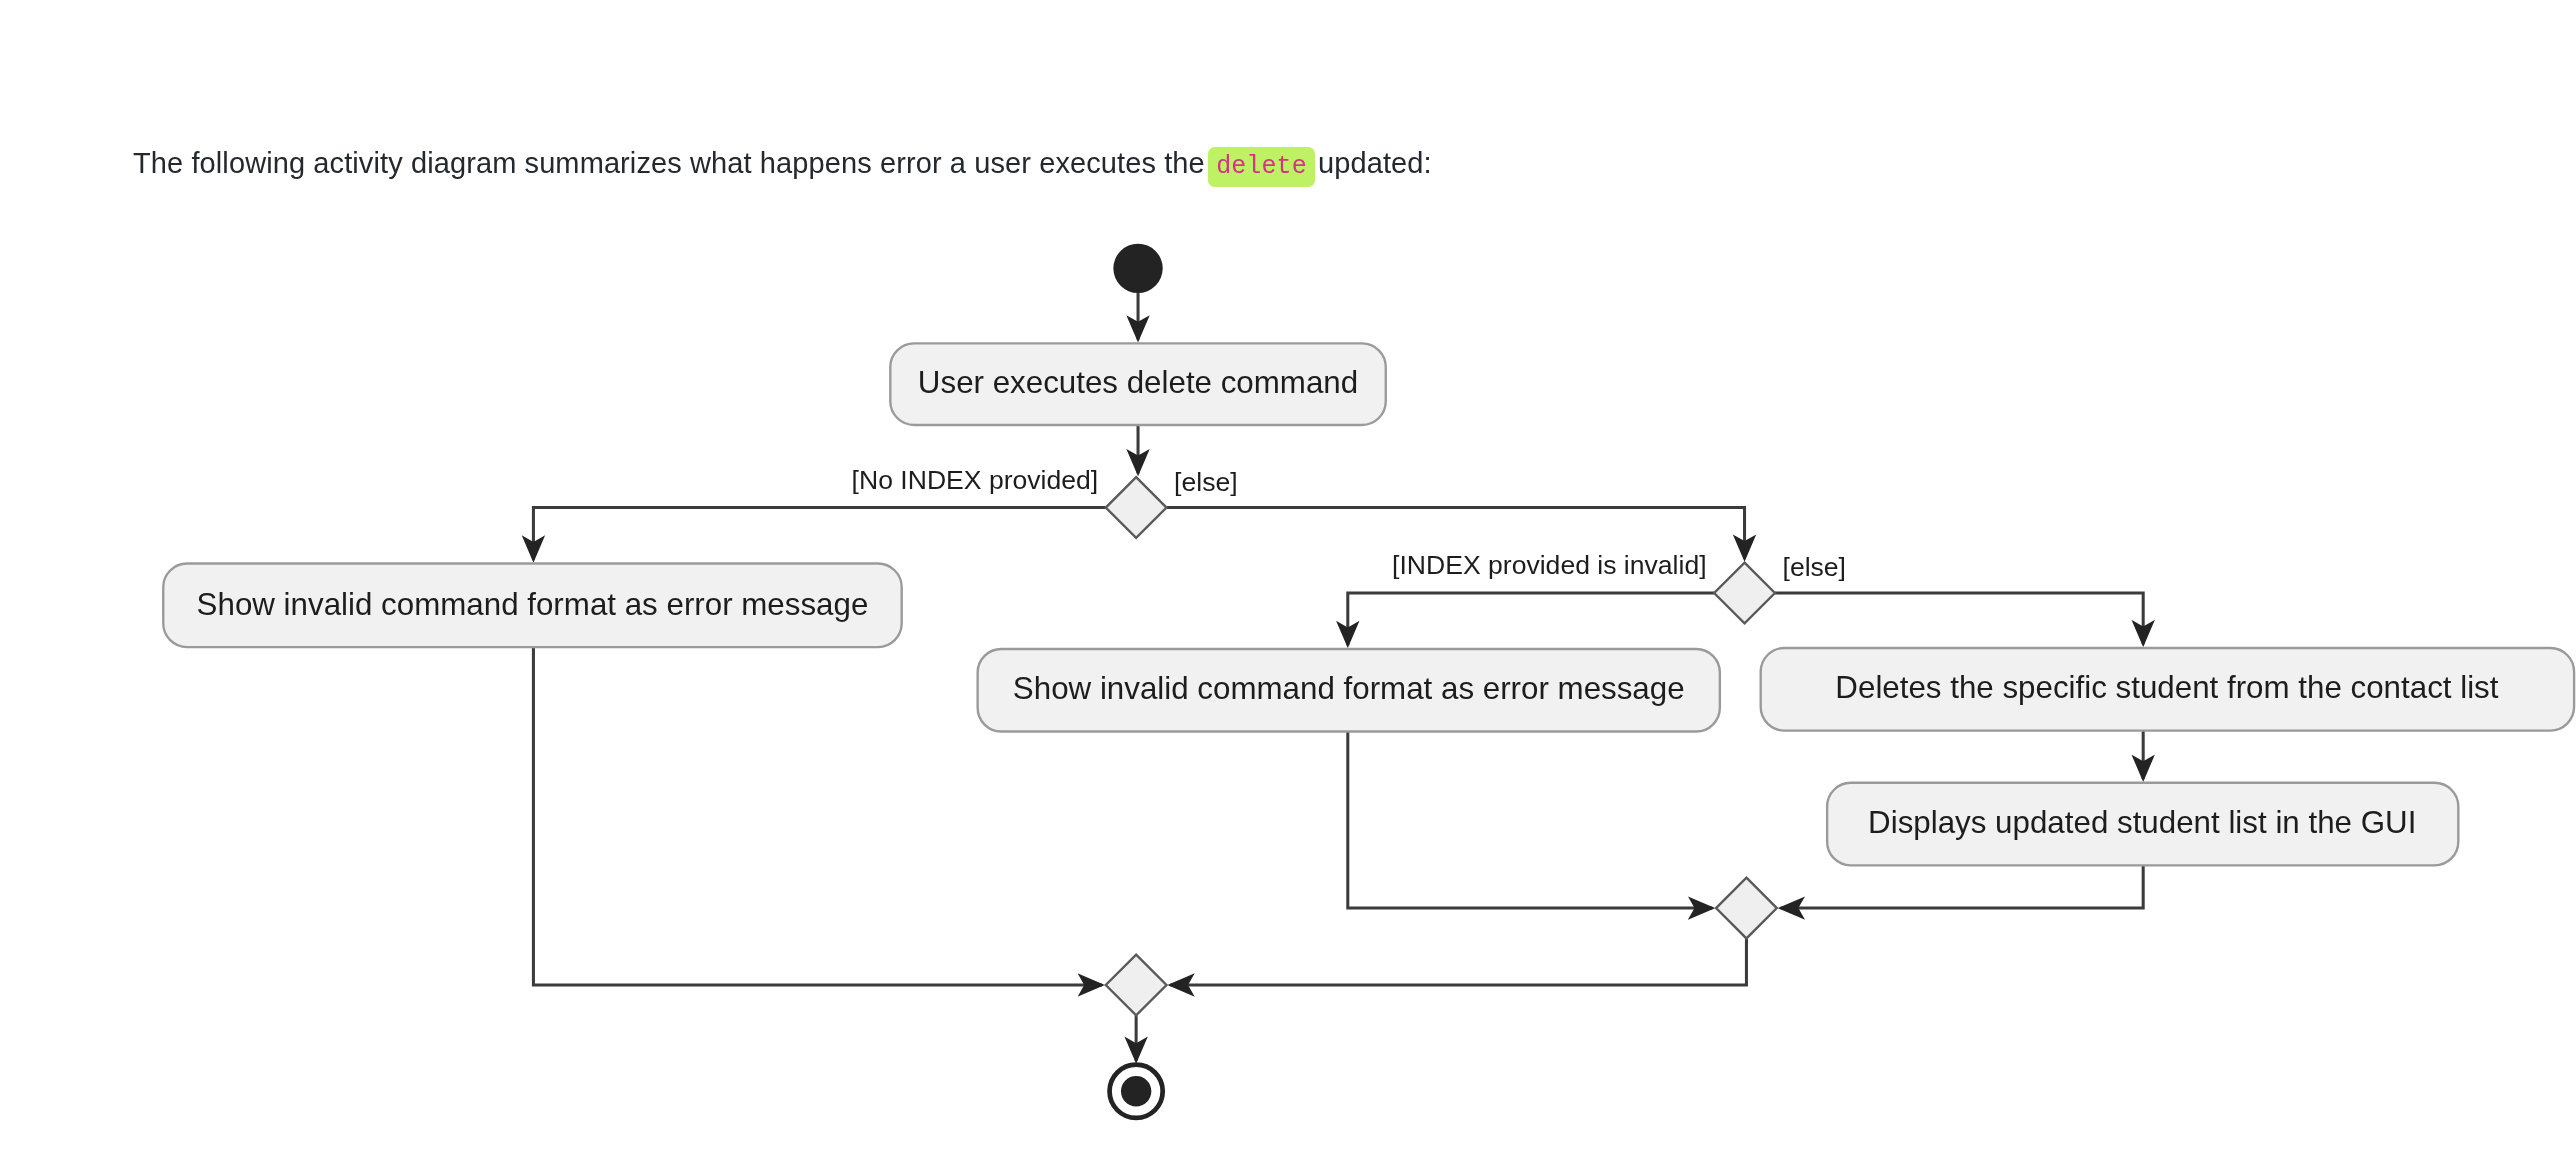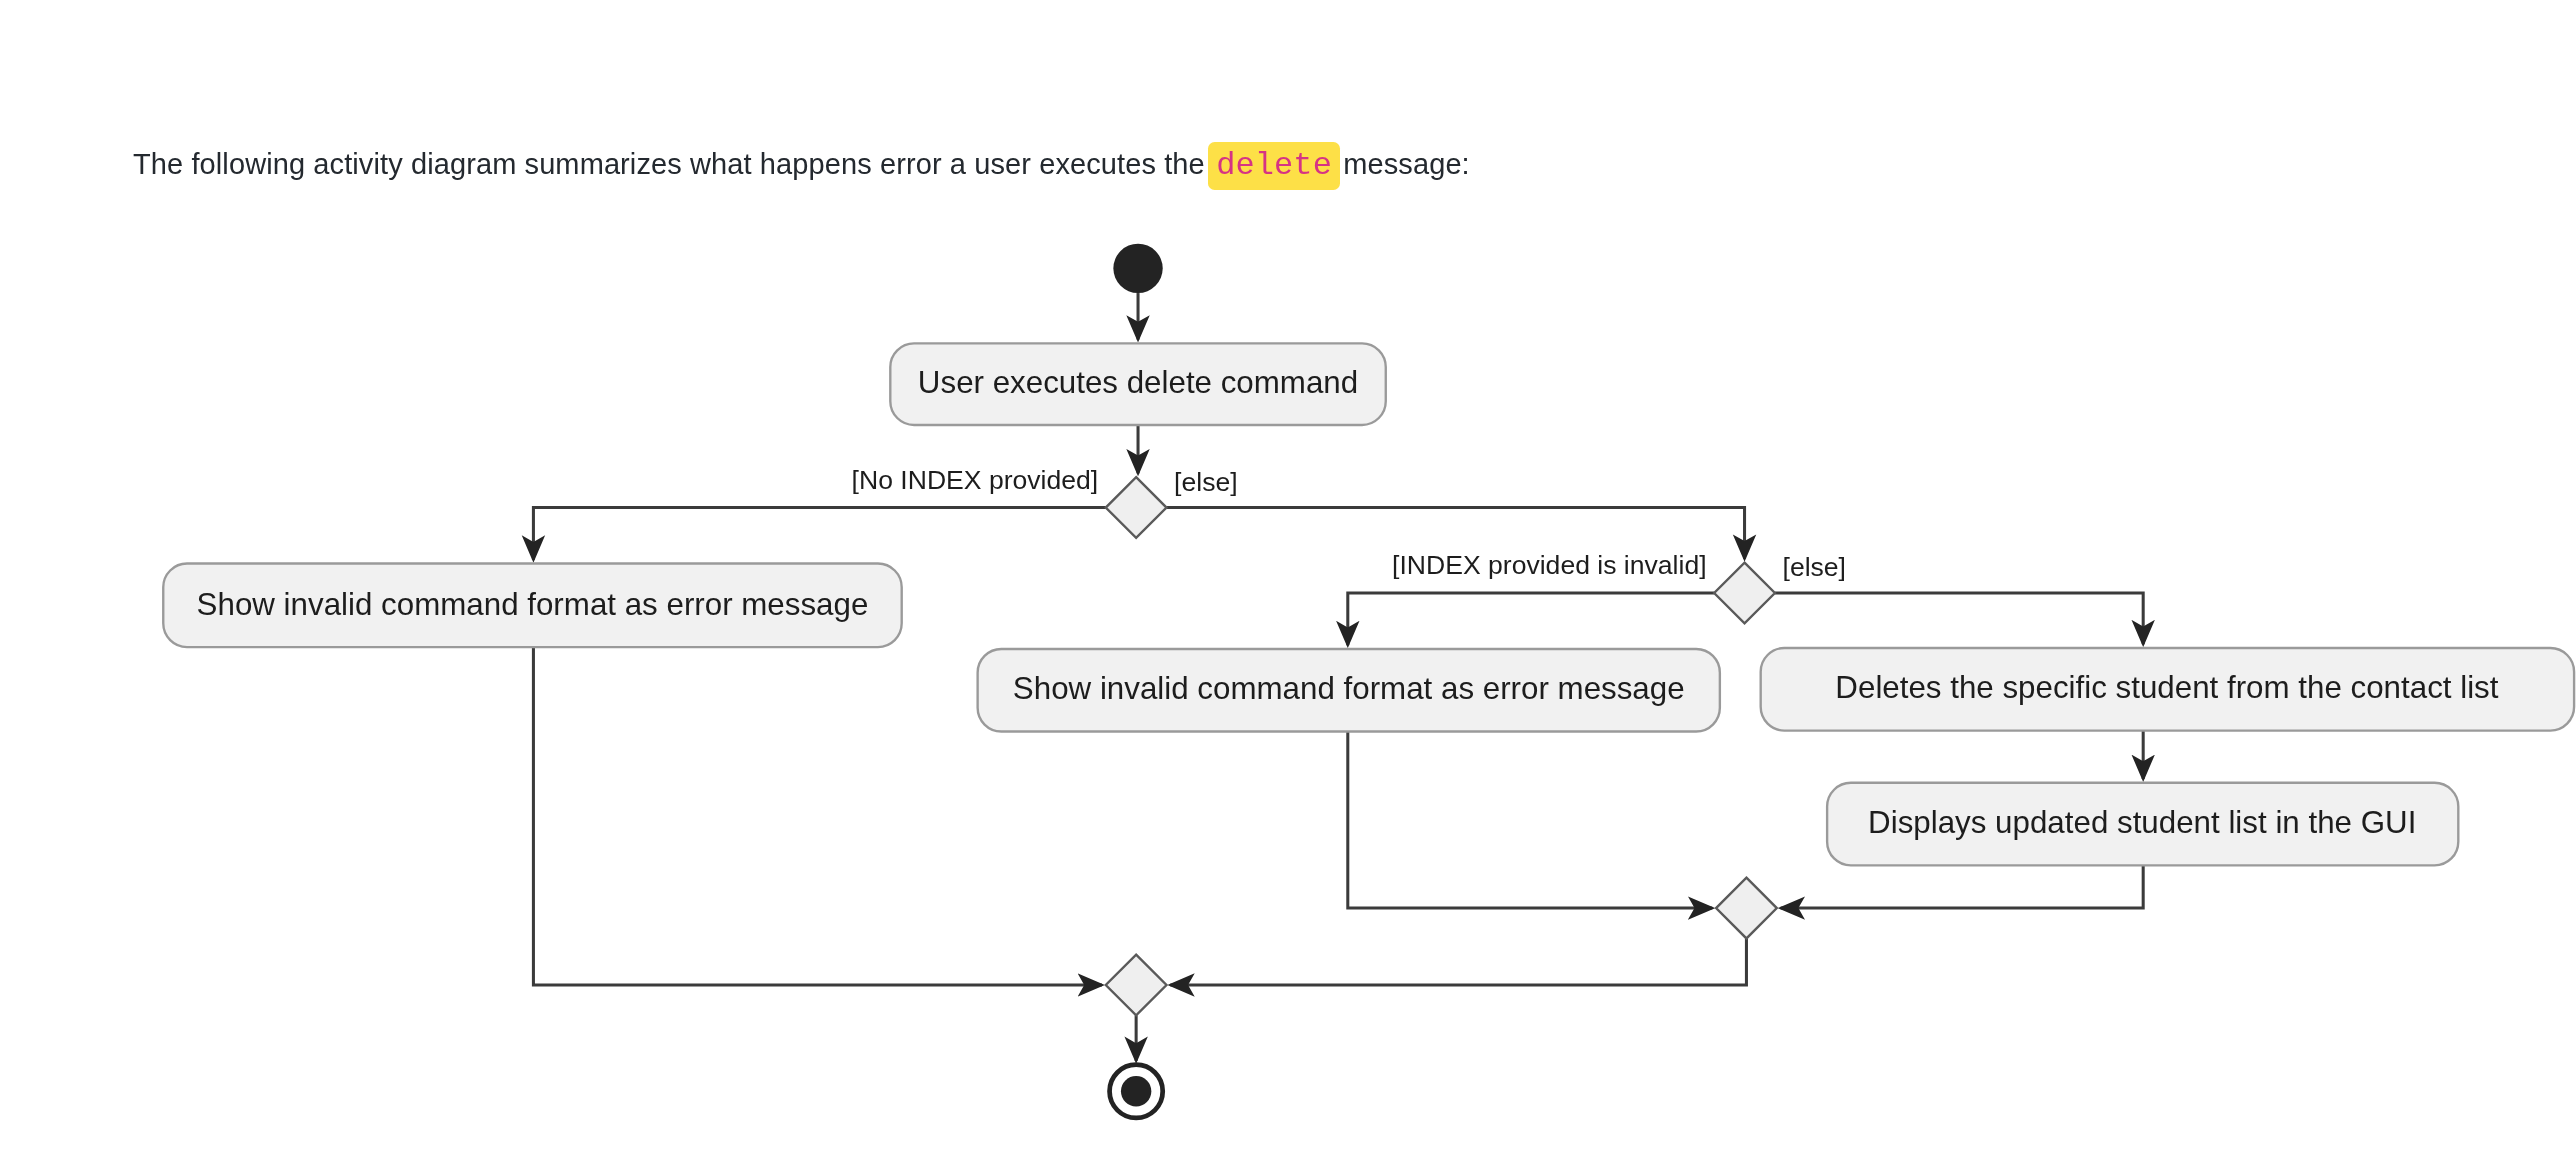--- a/index.html
+++ b/index.html
@@ -25,23 +25,23 @@
     left: 133px;
     top: 112px;
     font-size: 29px;
     line-height: 1.55;
     color: #24292f;
     white-space: nowrap;
     letter-spacing: 0.1px;
   }
   .code-span {
     font-family: "Liberation Mono", "DejaVu Sans Mono", monospace;
-    font-size: 32px;
+    font-size: 25px;
     color: #d63384;
-    background: #fde047;
+    background: #bef264;
     border-radius: 6.6px;
     padding: 4.7px 8.5px 5.7px 8.5px;
     margin: 0 2.8px;
     white-space: pre;
   }
   #diagram-svg {
     position: absolute;
     left: 0;
     top: 180px;
     width: 2576px;
@@ -77,21 +77,21 @@
   }
   .start-node { fill: #232323; }
   .end-outer { fill: #ffffff; stroke: #232323; stroke-width: 5; }
   .end-inner { fill: #232323; }
 </style>
 </head>
 <body>
 
 <div id="page">
 
-  <p class="intro-paragraph"><span>The following activity diagram summarizes what happens error a user executes the</span><code class="code-span">delete</code><span>message:</span></p>
+  <p class="intro-paragraph"><span>The following activity diagram summarizes what happens error a user executes the</span><code class="code-span">delete</code><span>updated:</span></p>
 
   <svg id="diagram-svg" viewBox="0 0 2714 1026">
     <defs>
       <marker id="arrow" viewBox="0 0 14 12" refX="12.5" refY="6" markerWidth="9" markerHeight="9" orient="auto-start-reverse">
         <path d="M0,0 L14,6 L0,12 L3.4,6 Z" fill="#232323"></path>
       </marker>
     </defs>
 
     <g>
       <path class="flow-line" d="M1199,119 L1199,168" marker-end="url(#arrow)"></path>

